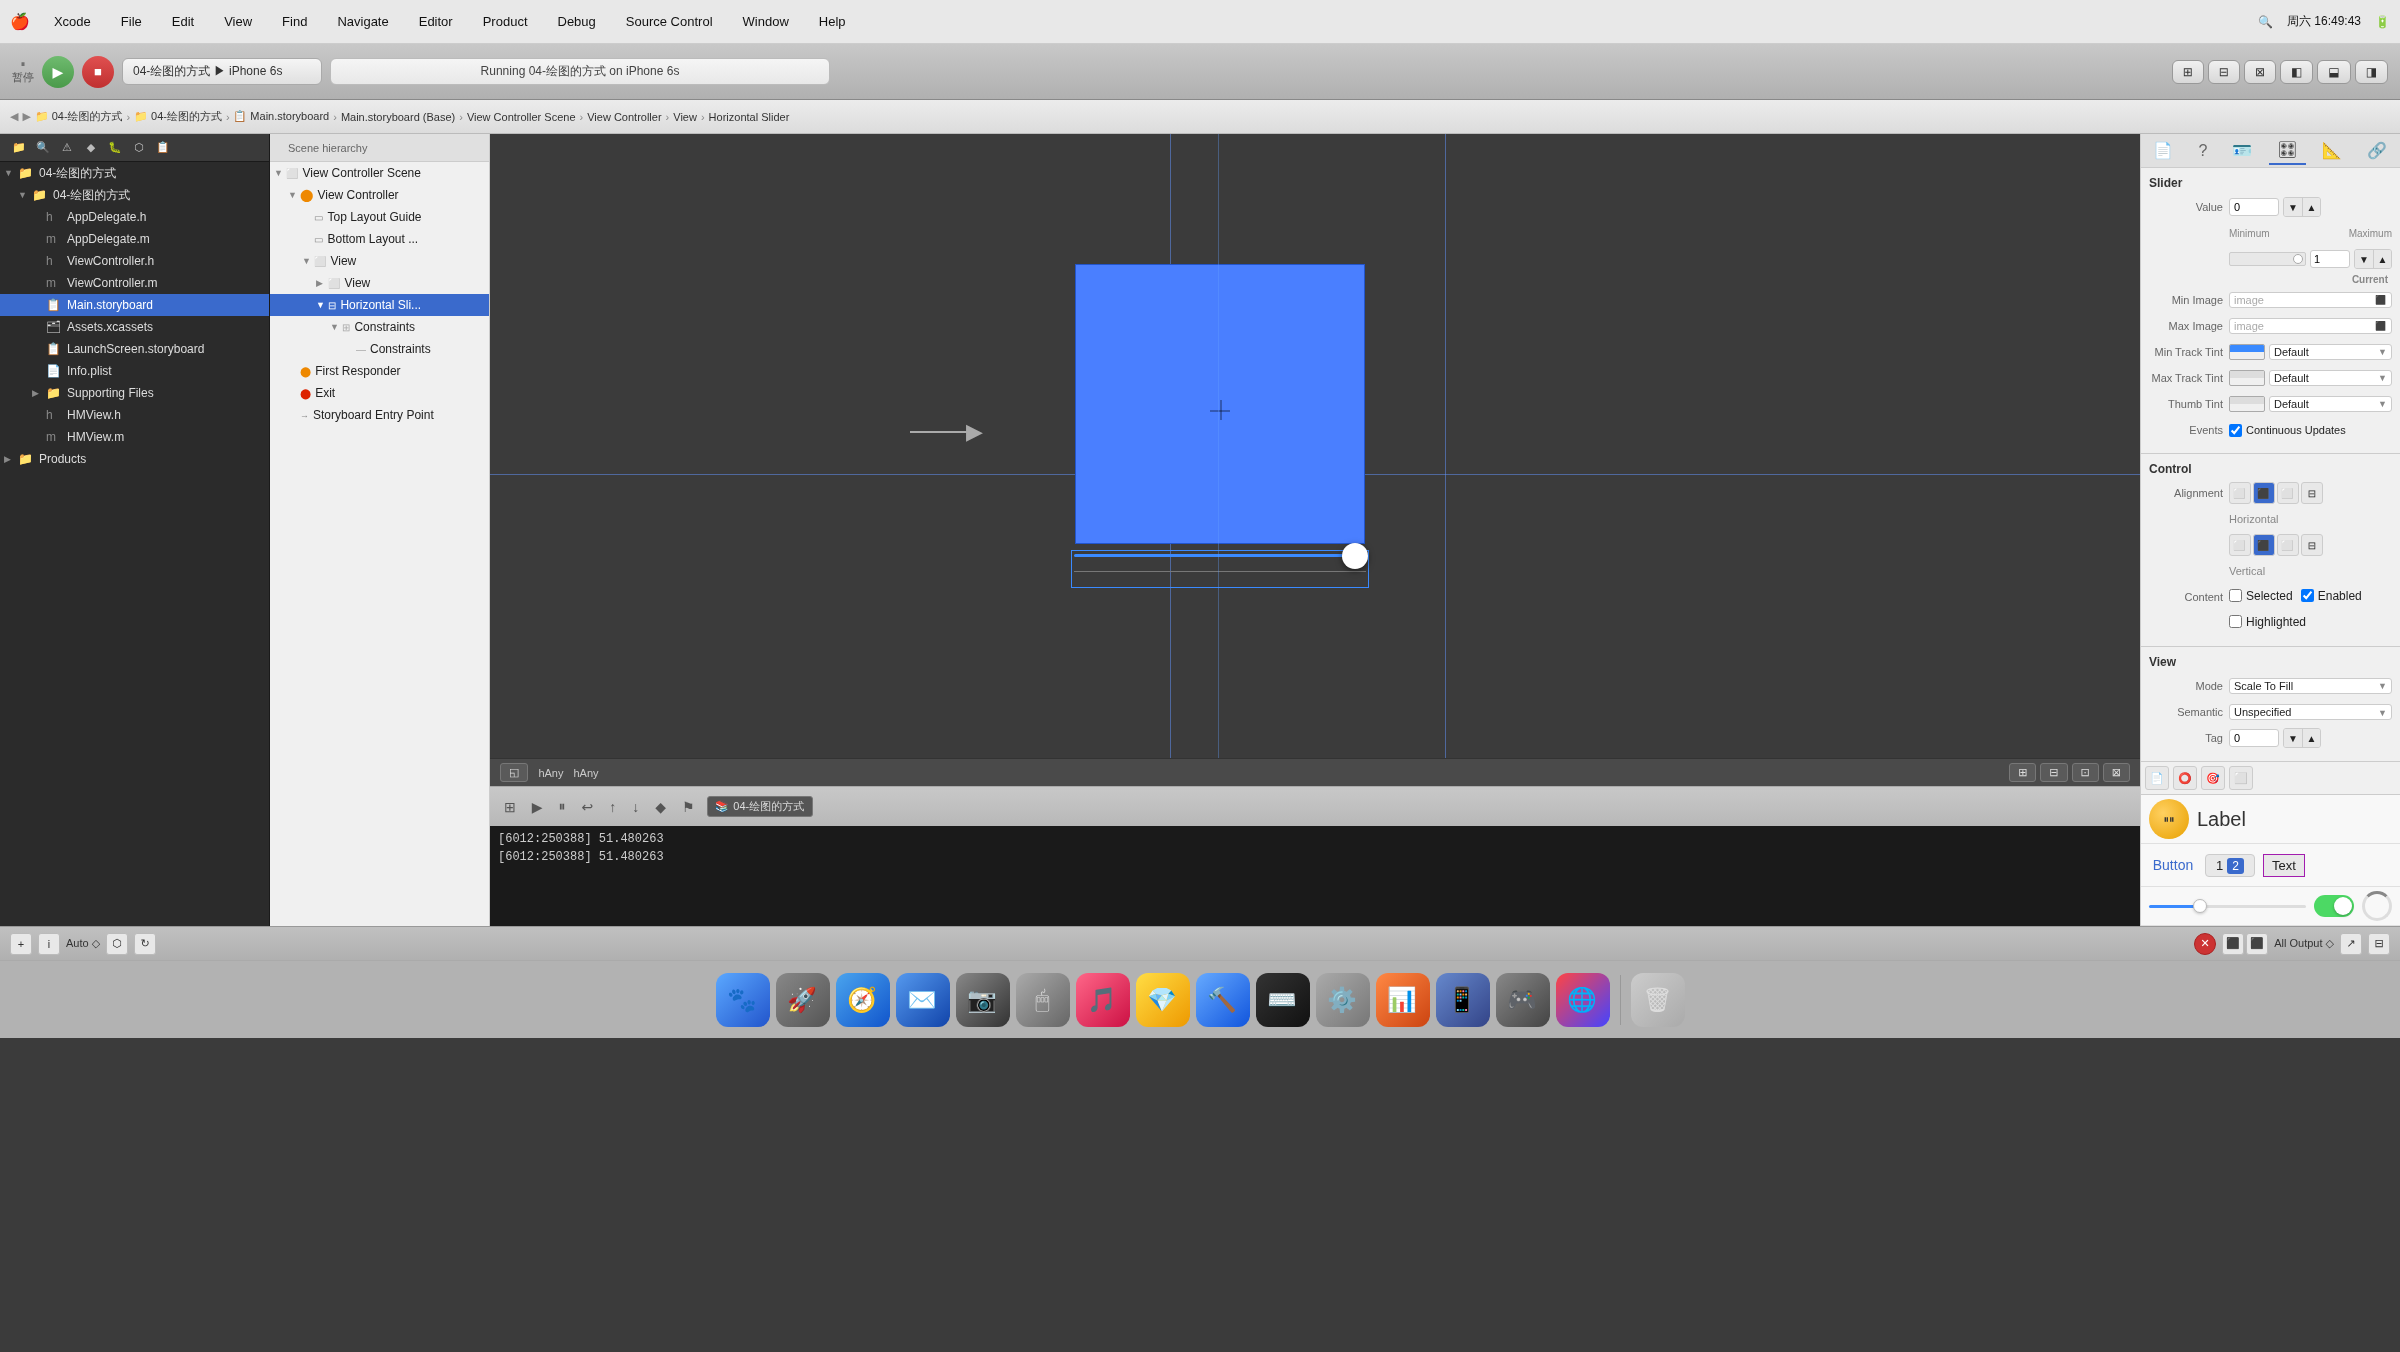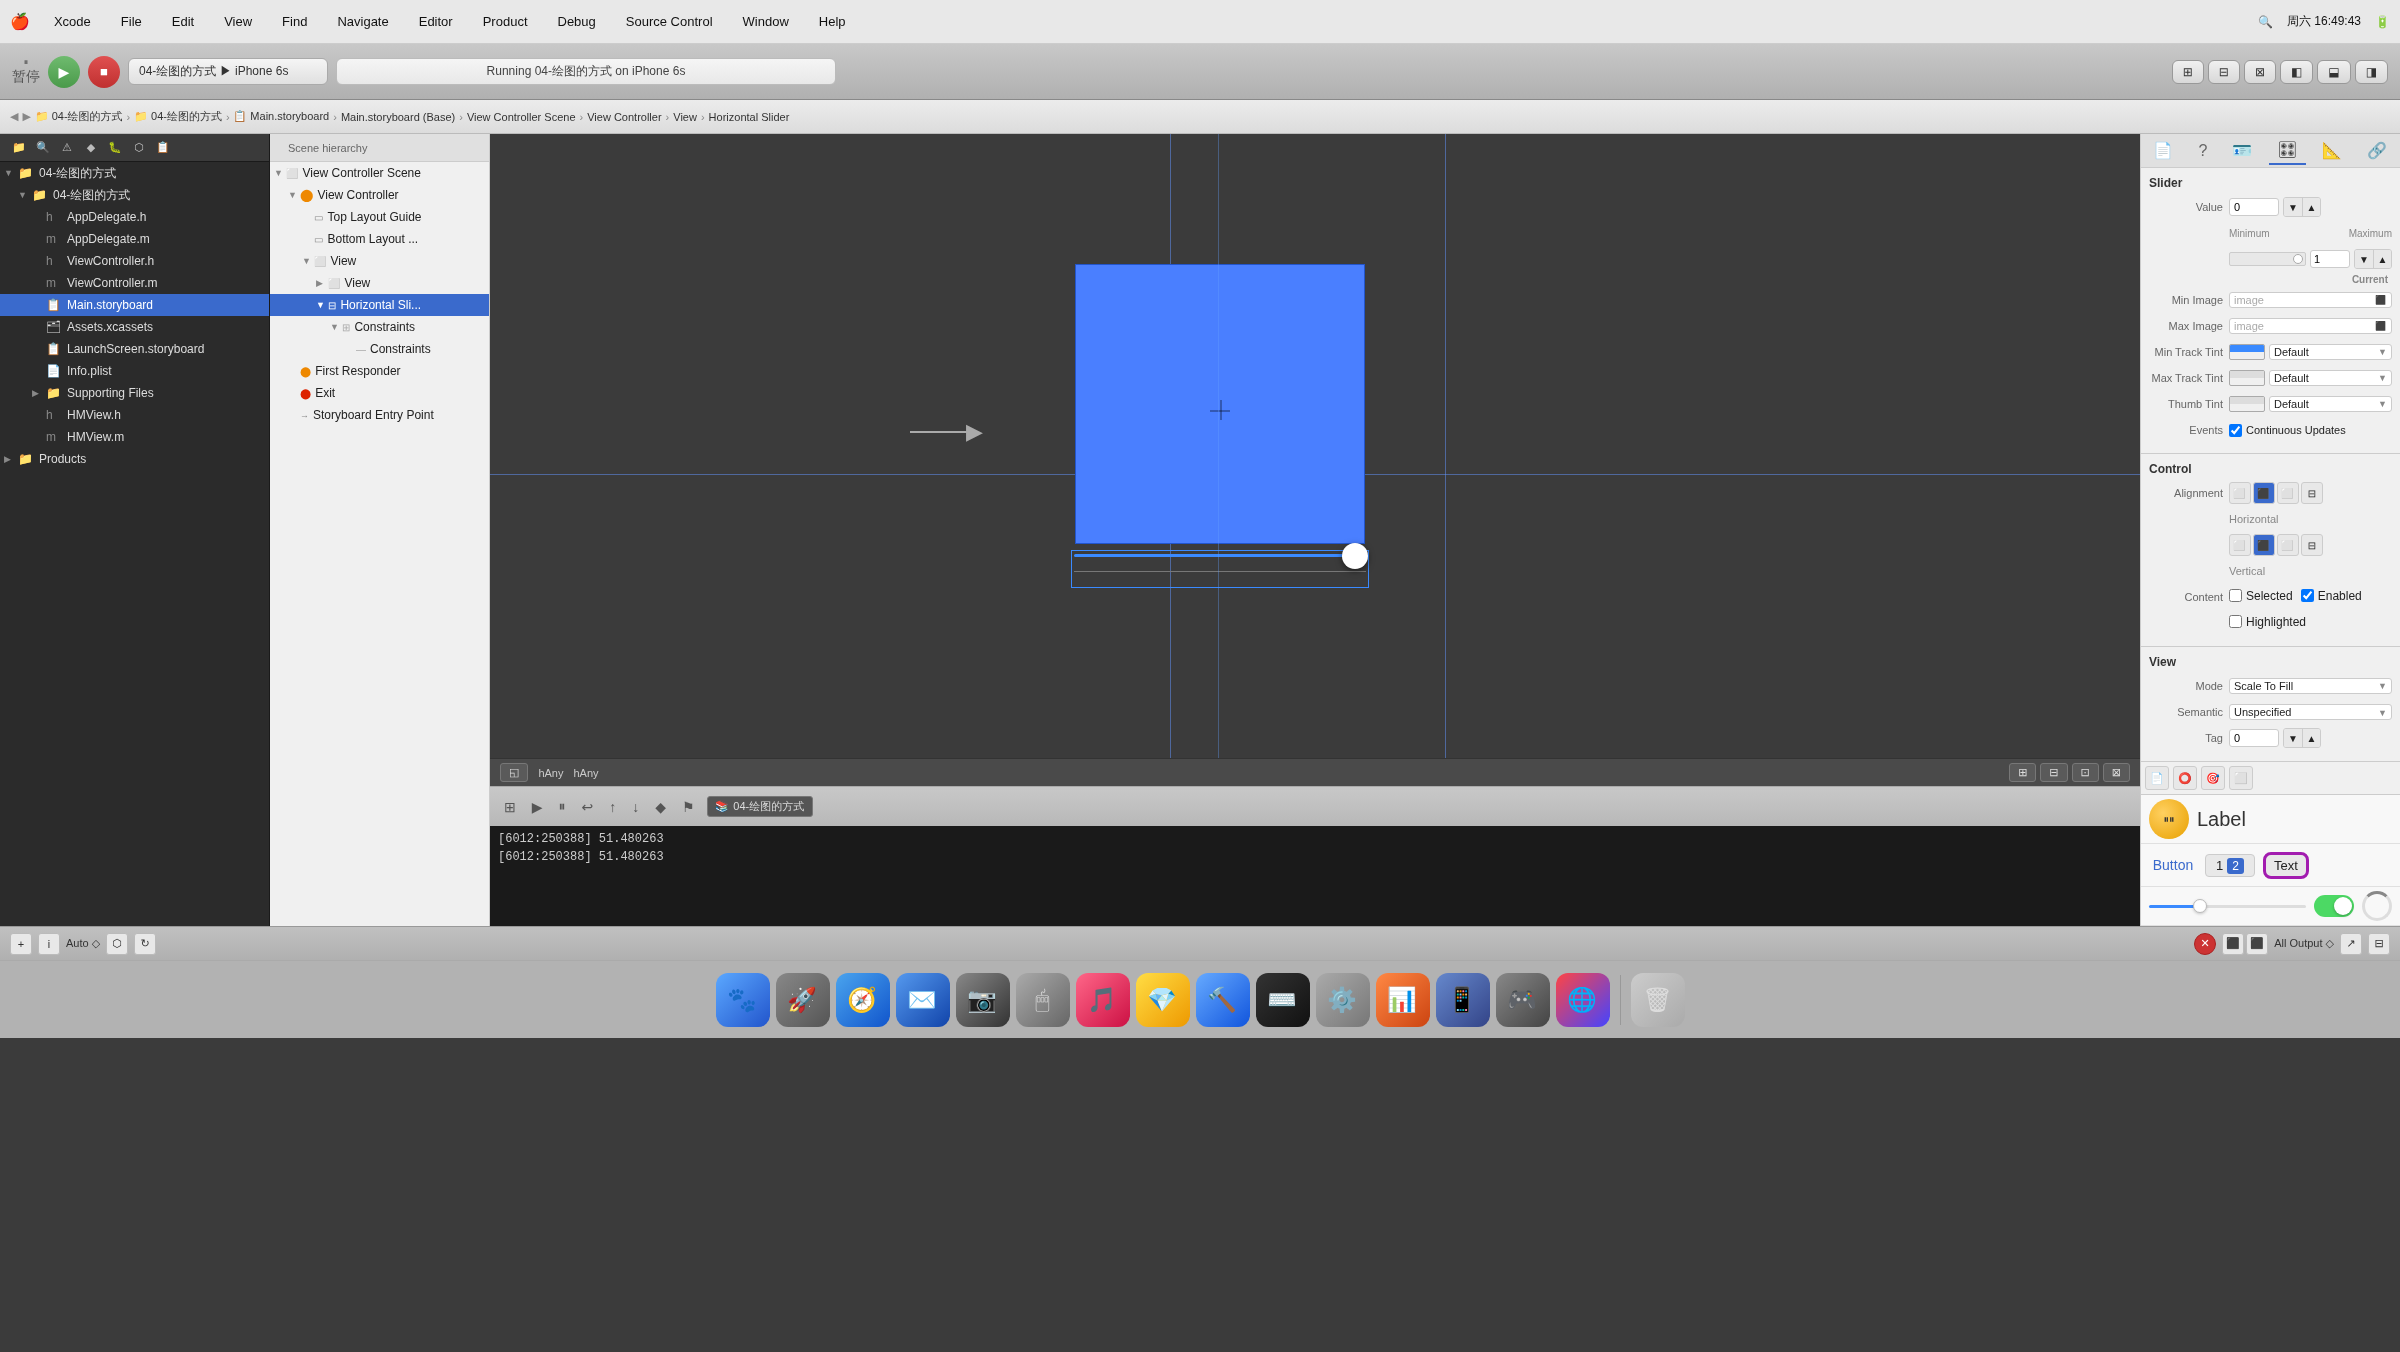--- a/index.html
+++ b/index.html
@@ -514,21 +514,21 @@
   <div class="menu-bar-right">
     <span>🔍</span>
     <span>周六 16:49:43</span>
     <span>🔋</span>
   </div>
 </div>
 
 <div class="xcode-toolbar">
   <div class="pause-section">
     <span style="font-size:9px;color:#555;">⏸</span>
-    <span style="font-size:14px;color:#555;">暂停</span>
+    <span style="font-size:11px;color:#555;">暂停</span>
   </div>
   <div class="run-btn">▶</div>
   <div class="stop-btn">■</div>
   <div class="scheme-selector">04-绘图的方式 ▶  iPhone 6s</div>
   <div class="running-indicator">Running 04-绘图的方式 on iPhone 6s</div>
   <div class="toolbar-right-btns">
     <div class="toolbar-btn">⊞</div>
     <div class="toolbar-btn">⊟</div>
     <div class="toolbar-btn">⊠</div>
     <div class="toolbar-btn">◧</div>
@@ -999,21 +999,21 @@
         <div style="display:flex;gap:8px;align-items:center;">
           <div style="width:48px;height:34px;display:flex;align-items:center;justify-content:center;">
             <span class="button-component">Button</span>
           </div>
           <div class="text-btn-component">
             <span>1</span>
             <span>
               <span class="number-badge">2</span>
             </span>
           </div>
-          <div style="background:#e8e8e8;border:3px solid #a21caf;border-radius:8px;padding:3px 8px;font-size:13px;cursor:pointer;">Text</div>
+          <div style="background:#e8e8e8;border:1px solid #a21caf;border-radius:0;padding:3px 8px;font-size:13px;cursor:pointer;">Text</div>
         </div>
       </div>
 
       <div class="component-row">
         <div style="display:flex;align-items:center;gap:8px;width:100%;">
           <div class="inspector-slider" style="flex:1;">
             <div style="width:30%;height:3px;background:#3a8aff;border-radius:2px;"></div>
             <div style="flex:1;height:3px;background:#ddd;border-radius:2px;"></div>
             <div style="position:absolute;left:28%;width:14px;height:14px;background:white;border:1px solid #bbb;border-radius:50%;top:50%;transform:translateY(-50%);box-shadow:0 1px 3px rgba(0,0,0,0.2);"></div>
           </div>

